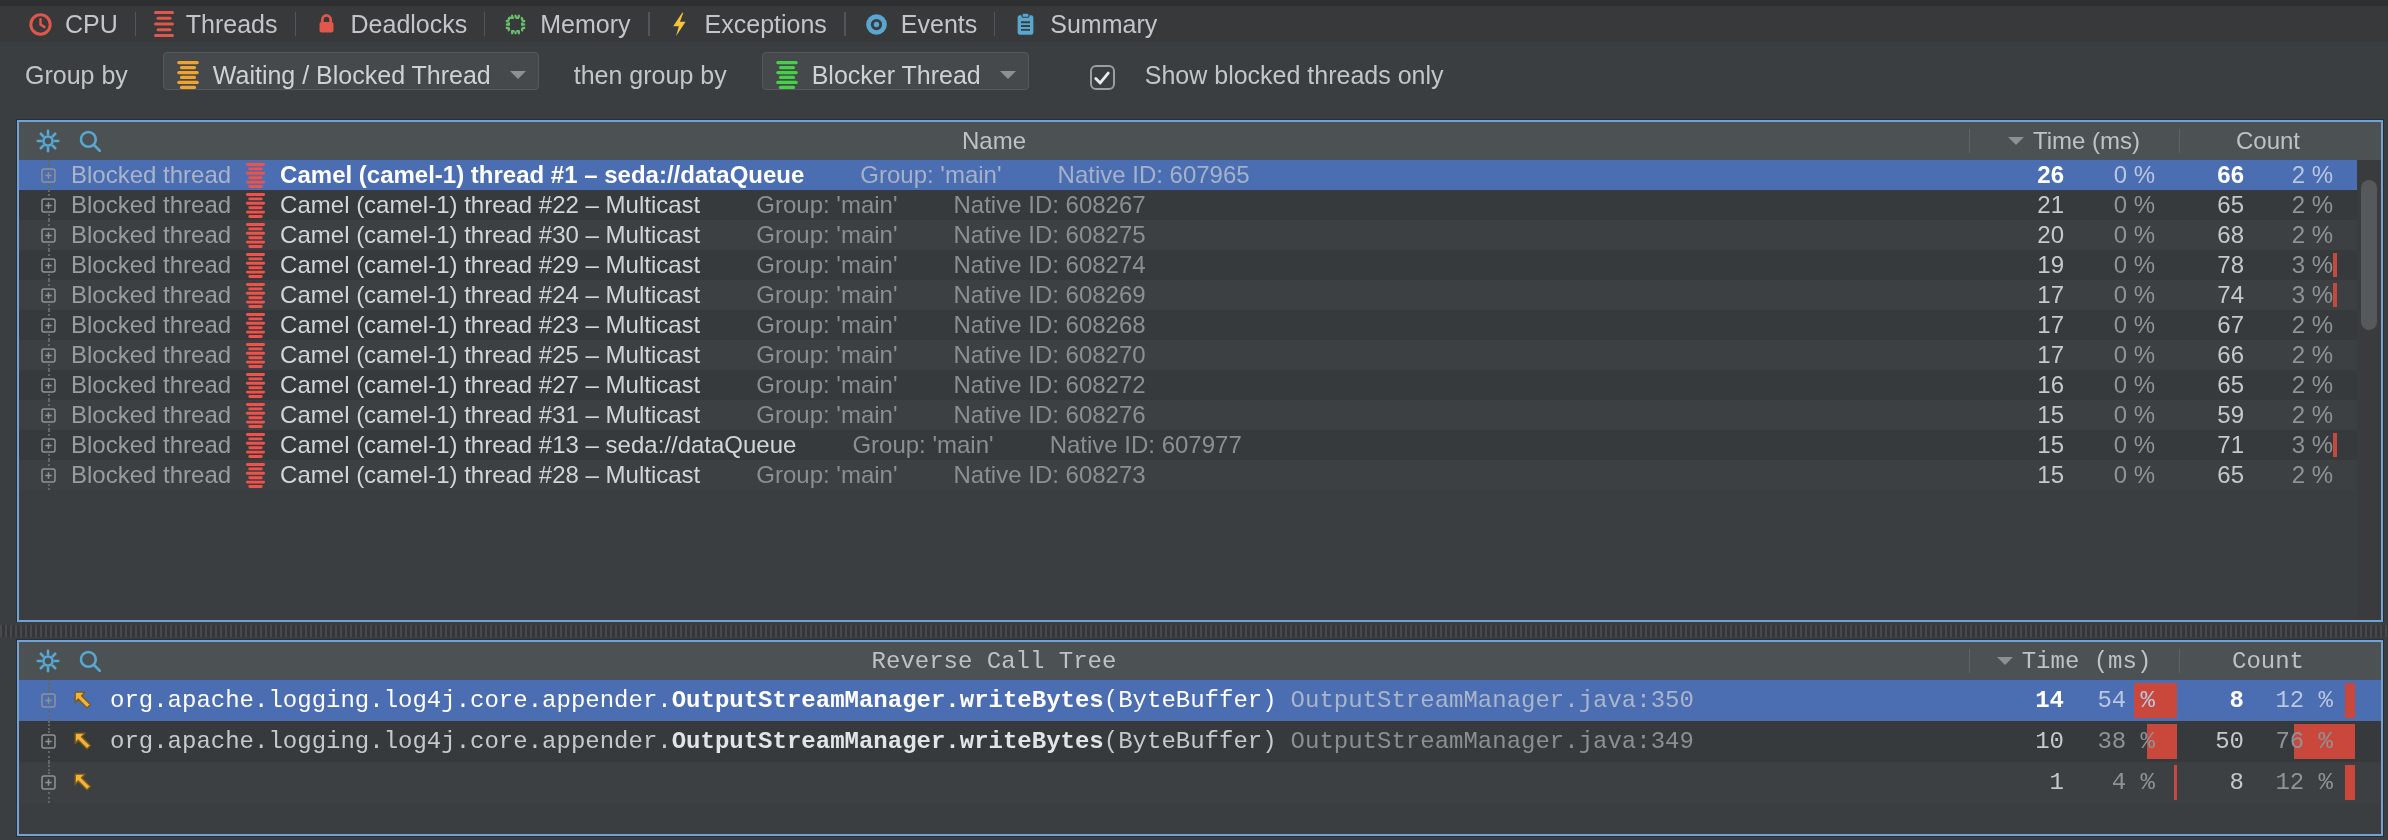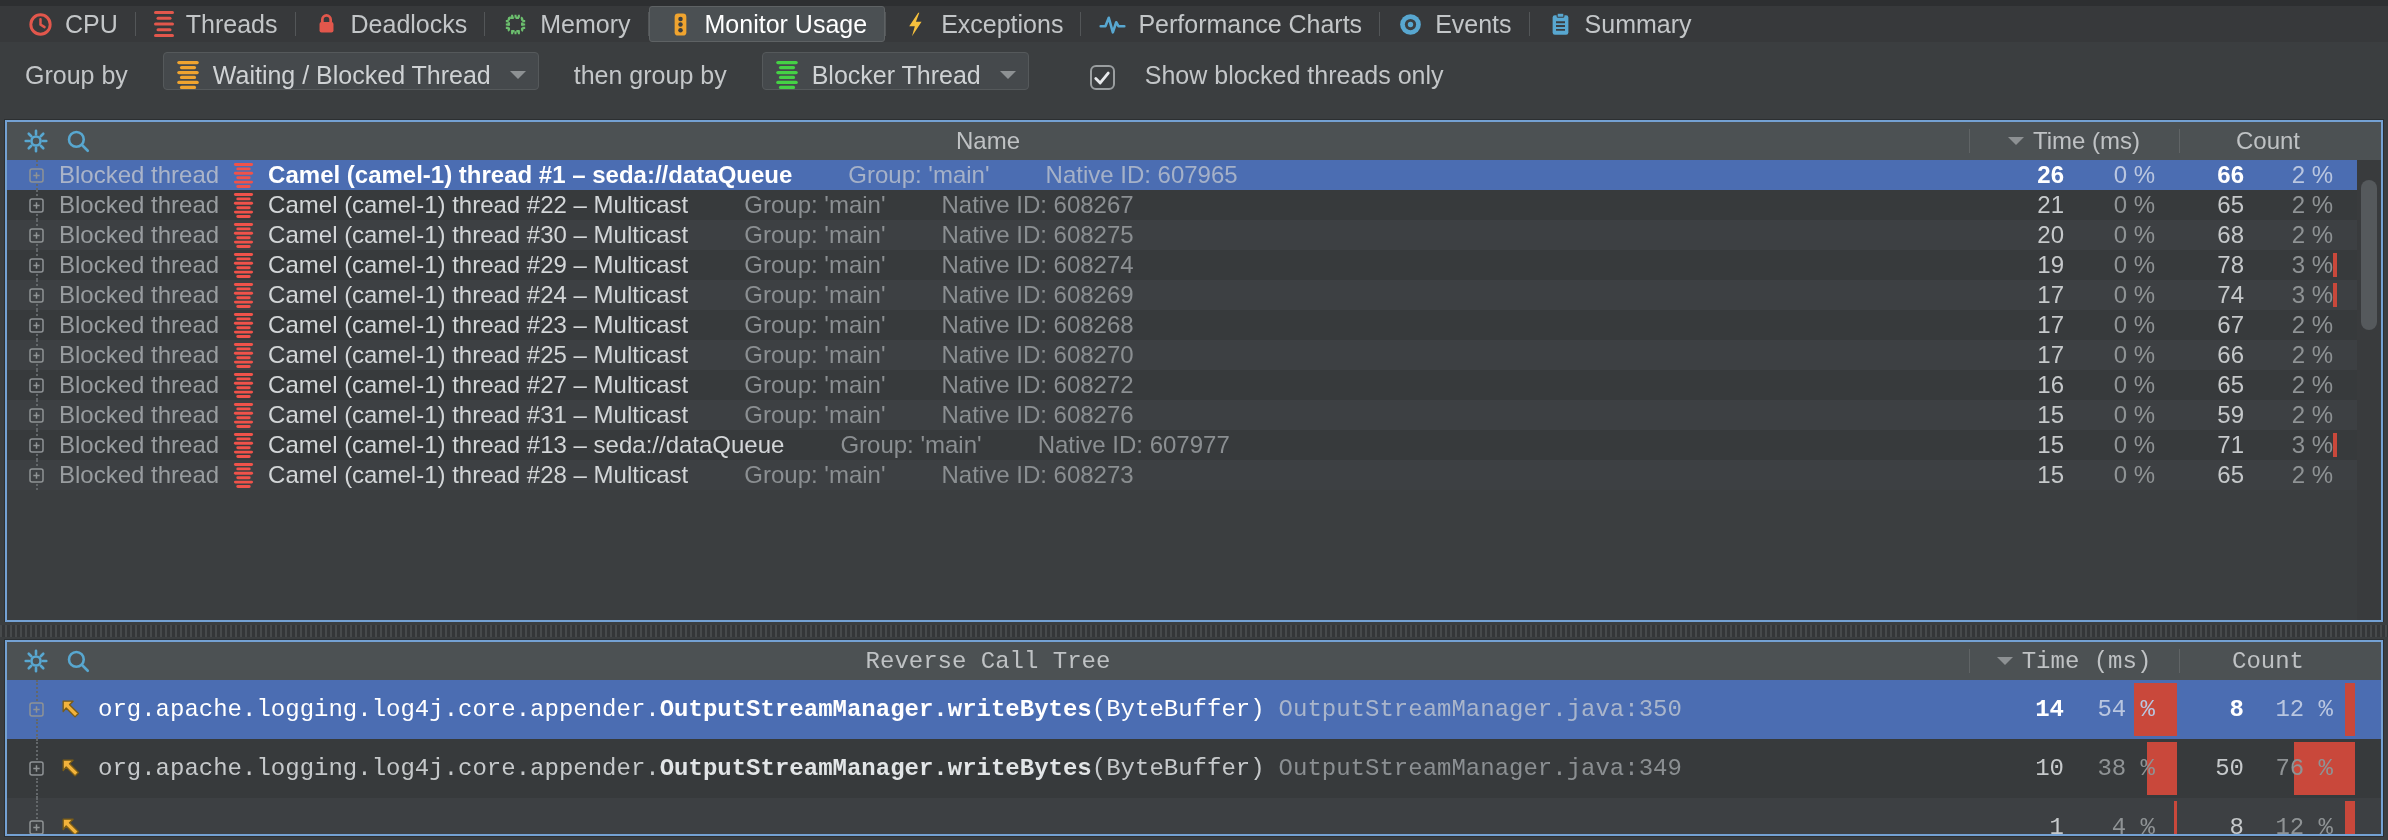--- a/index.html
+++ b/index.html
@@ -35,21 +35,21 @@
   .dd-arrow{
     width:0;height:0;border:8px solid transparent;border-top-color:#8d9193;
     margin:8px 2px 0 6px;
   }
   .checkbox{
     width:25px;height:25px;box-sizing:border-box;border:2px solid #9a9ea0;border-radius:6px;
     margin:0 14px 0 26px;display:flex;align-items:center;justify-content:center;
   }
   
   .panel{
-    position:absolute;left:5px;right:5px;box-sizing:border-box;
+    position:absolute;left:17px;right:5px;box-sizing:border-box;
     background:#3b3e40;border:2px solid #74a1d3;box-shadow:0 0 0 1px #2c2f31;
   }
   .panel1{top:120px;height:502px;}
   .panel2{top:640px;height:196px;font-family:Liberation Mono, monospace;}
   .splitter{
     position:absolute;top:622px;left:0;right:0;height:18px;box-sizing:border-box;
     background:repeating-linear-gradient(90deg,#474a4c 0 2px,#343638 2px 5px);
     border-top:3px solid #3b3e40;border-bottom:3px solid #3b3e40;
   }
   .phead{
@@ -59,21 +59,21 @@
   .namecell{position:relative;display:flex;align-items:center;justify-content:center;}
   .tools{position:absolute;left:16px;top:0;bottom:0;display:flex;align-items:center;gap:16px;}
   .toolbtn{display:flex;align-items:center;cursor:default;}
   .colhead{display:flex;align-items:center;justify-content:center;gap:9px;position:relative;}
   .colhead::before{content:"";position:absolute;left:0;top:7px;bottom:7px;width:1px;background:#606466;}
   .sortarrow{width:0;height:0;border:8px solid transparent;border-top-color:#8d9193;margin-top:8px;}
   .rows{position:absolute;top:38px;left:0;right:0;bottom:0;overflow:hidden;}
   
   .row{display:grid;grid-template-columns:1fr 115px 95px 85px 93px 24px;align-items:stretch;font-size:24px;}
   .panel1 .row{height:30px;}
-  .panel2 .row{height:59px;}
+  .panel2 .row{height:41px;}
   .row:nth-child(odd){background:#3d4043;}
   .row:nth-child(even){background:#373a3c;}
   .row.selected{background:#4b6db2;}
   .namebox{display:flex;align-items:center;padding-left:22px;gap:14px;overflow:hidden;white-space:nowrap;}
   .expand{position:relative;width:16px;height:100%;display:flex;align-items:center;flex:none;}
   .expand::before{content:"";position:absolute;left:7px;top:0;bottom:calc(50% + 9px);border-left:2px dotted #63676a;}
   .expand::after{content:"";position:absolute;left:7px;top:calc(50% + 9px);bottom:0;border-left:2px dotted #63676a;}
   .prefix{color:#999da0;}
   .row.selected .prefix{color:#aab4c9;}
   .thicon,.micon{display:flex;align-items:center;flex:none;}
@@ -139,49 +139,30 @@
     <div class="tab">
       <span class="ticon">
         <svg width="27" height="27" viewBox="0 0 24 24">
           <rect x="6" y="6" width="12" height="12" rx="1.5" fill="none" stroke="#6cbf6e" stroke-width="2.2" stroke-dasharray="3 1.6"></rect>
           <path d="M9 6V3.4M12 6V3.4M15 6V3.4M9 20.6V18M12 20.6V18M15 20.6V18M6 9H3.4M6 12H3.4M6 15H3.4M20.6 9H18M20.6 12H18M20.6 15H18" stroke="#6cbf6e" stroke-width="1.8"></path>
         </svg>
       </span>
       <span>Memory</span>
     </div>
     <span class="tabdiv"></span>
-    <div class="tab selected">
-      <span class="ticon">
-        <svg width="27" height="27" viewBox="0 0 24 24">
-          <rect x="6.8" y="2.2" width="10.4" height="19.6" rx="3" fill="#f0a42f"></rect>
-          <circle cx="12" cy="7" r="2" fill="#3b3e40"></circle>
-          <circle cx="12" cy="12" r="2" fill="#3b3e40"></circle>
-          <circle cx="12" cy="17" r="2" fill="#3b3e40"></circle>
-        </svg>
-      </span>
-      <span>Monitor Usage</span>
-    </div>
     <span class="tabdiv"></span>
     <div class="tab">
       <span class="ticon">
         <svg width="27" height="27" viewBox="0 0 24 24">
           <path d="M13.5 1.5L5.5 13.5h5l-2.5 9 8.5-13h-5l3-8z" fill="#f6c13d"></path>
         </svg>
       </span>
       <span>Exceptions</span>
     </div>
     <span class="tabdiv"></span>
-    <div class="tab">
-      <span class="ticon">
-        <svg width="29" height="27" viewBox="0 0 24 24">
-          <path d="M1.5 13.5h4.2l3-7.5 3.6 13 3-9 2 3.5h5.2" fill="none" stroke="#58a7d0" stroke-width="2.3" stroke-linejoin="round" stroke-linecap="round"></path>
-        </svg>
-      </span>
-      <span>Performance Charts</span>
-    </div>
     <span class="tabdiv"></span>
     <div class="tab">
       <span class="ticon">
         <svg width="27" height="27" viewBox="0 0 24 24">
           <circle cx="12" cy="12" r="9.2" fill="#58a7d0"></circle>
           <circle cx="12" cy="12" r="5" fill="#3b3e40"></circle>
           <circle cx="12" cy="12" r="2.4" fill="#58a7d0"></circle>
         </svg>
       </span>
       <span>Events</span>

